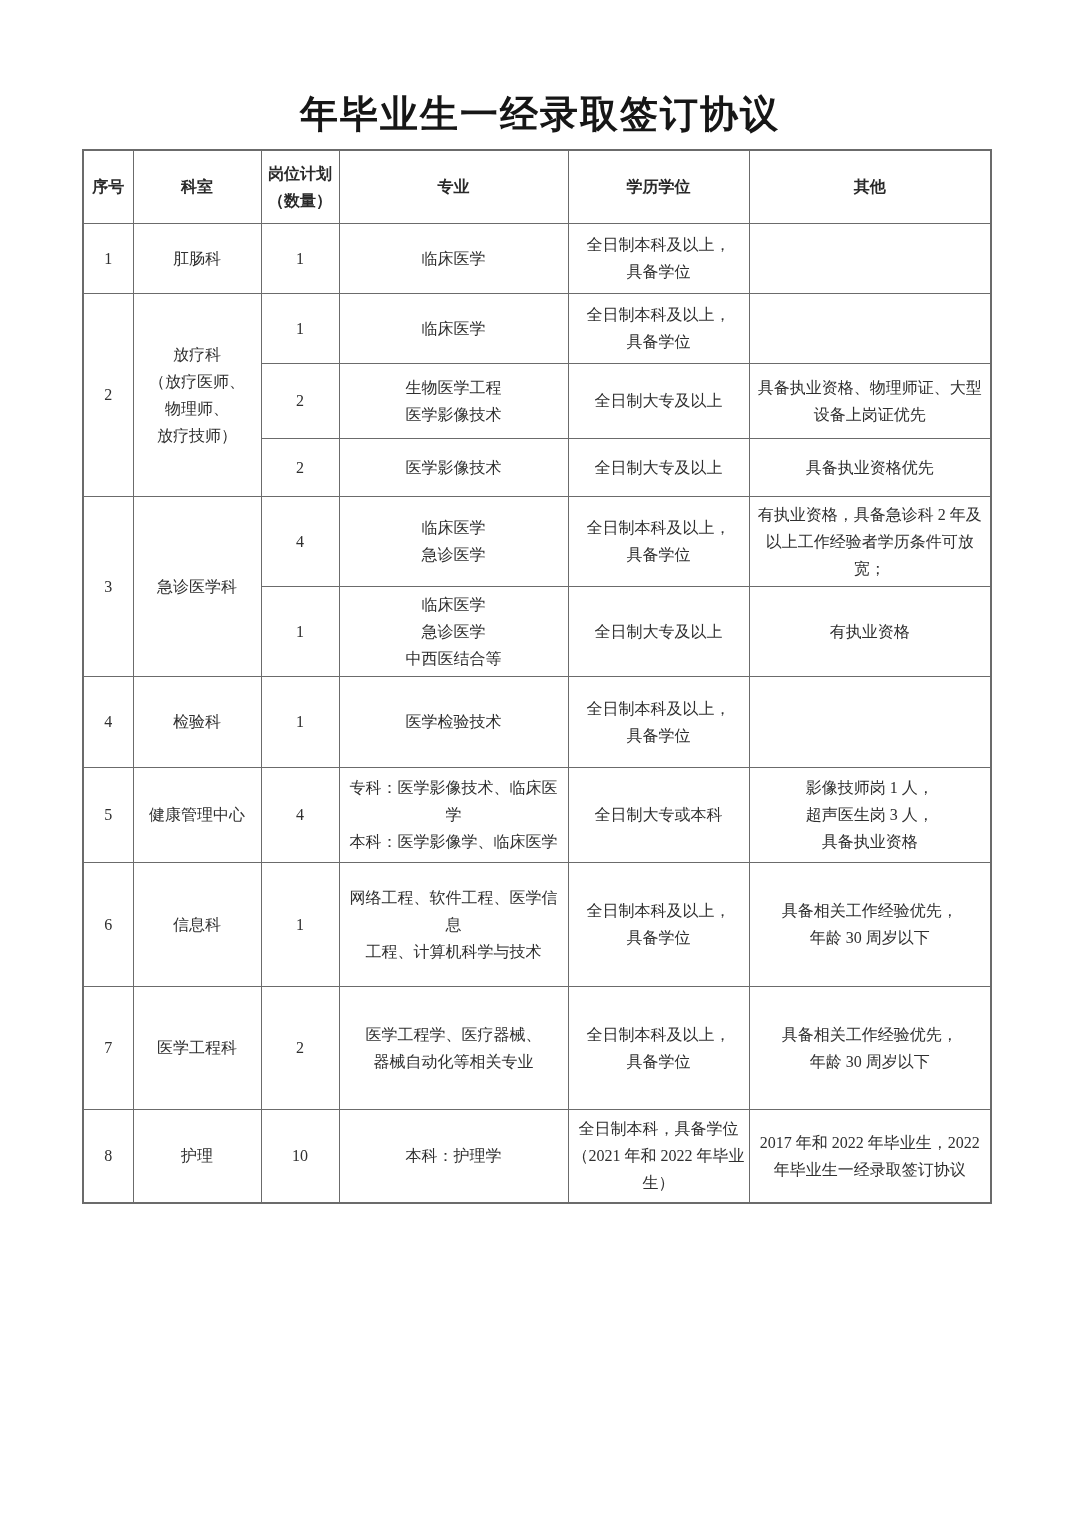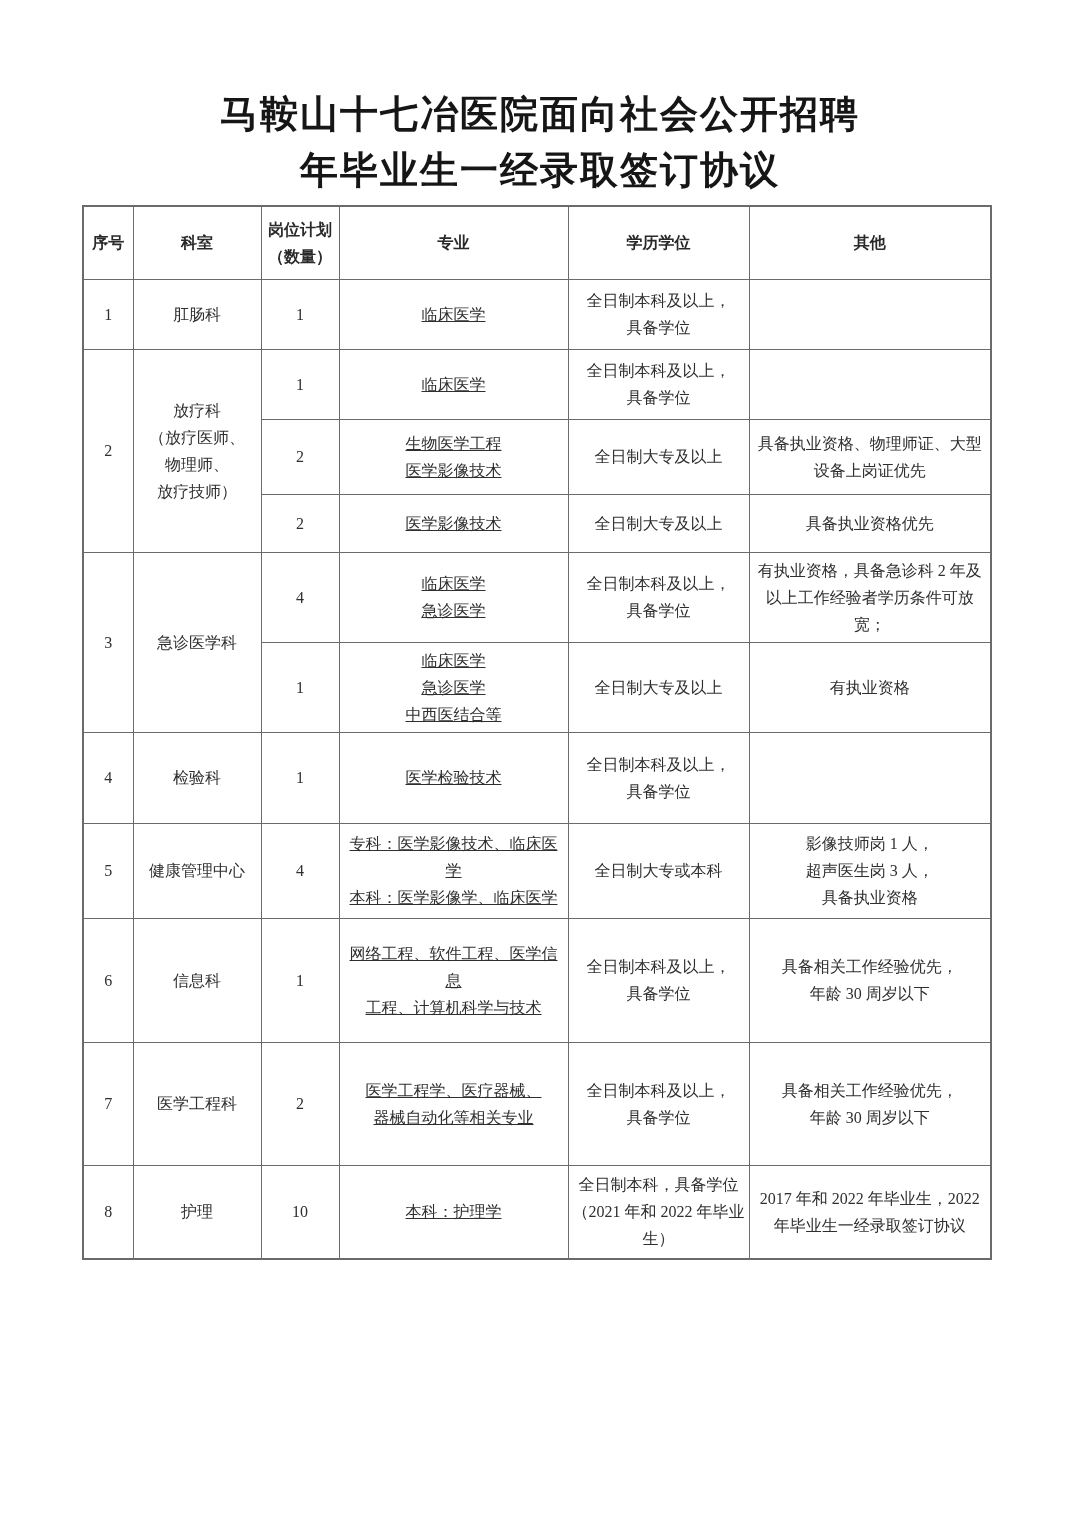--- a/index.html
+++ b/index.html
@@ -49,21 +49,21 @@
     overflow: hidden;
   }
   .plan-table th {
     font-weight: bold;
     color: #292929;
   }
   
   .col-no    { width: 50px;  }
   .col-dept  { width: 128px; }
   .col-count { width: 78px;  }
-  .col-major { width: 229px; text-decoration: underline; }
+  .col-major { width: 229px; }
   .col-degree{ width: 181px; margin-left: 34px; }
   .col-other { width: 242px; }
   
   .plan-table thead tr        { height: 73px;  }
   .plan-table tbody tr:nth-child(1)  { height: 70px;  }
   .plan-table tbody tr:nth-child(2)  { height: 70px;  }
   .plan-table tbody tr:nth-child(3)  { height: 75px;  }
   .plan-table tbody tr:nth-child(4)  { height: 58px;  }
   .plan-table tbody tr:nth-child(5)  { height: 84px;  }
   .plan-table tbody tr:nth-child(6)  { height: 90px;  }
@@ -72,21 +72,20 @@
   .plan-table tbody tr:nth-child(9)  { height: 124px; }
   .plan-table tbody tr:nth-child(10) { height: 123px; }
   .plan-table tbody tr:nth-child(11) { height: 94px;  }
 </style>
 </head>
 <body>
 
 <div class="page">
 
   <div class="title-block">
-    <div class="title-line">马鞍山十七冶医院面向社会公开招聘</div>
     <div class="title-line">年毕业生一经录取签订协议</div>
   </div>
 
   <table class="plan-table">
     <colgroup>
       <col class="col-no">
         <col class="col-dept">
         <col class="col-count">
       <col class="col-major">
         <col class="col-degree">

